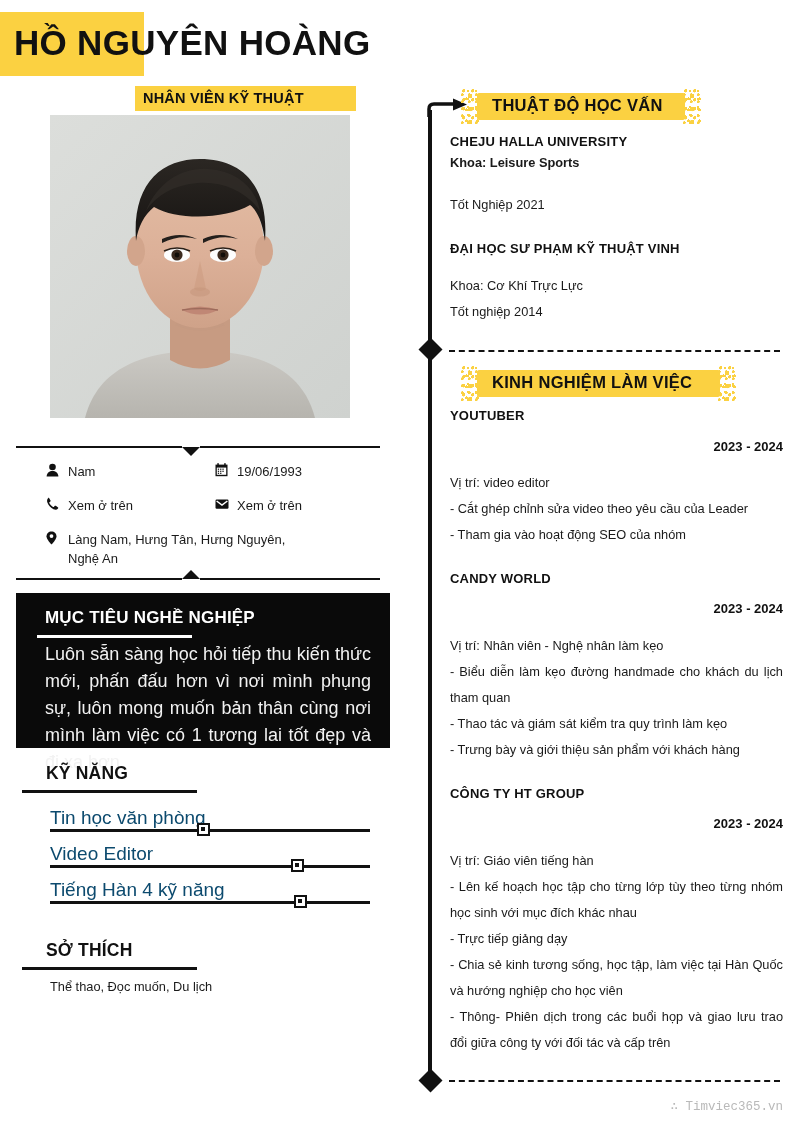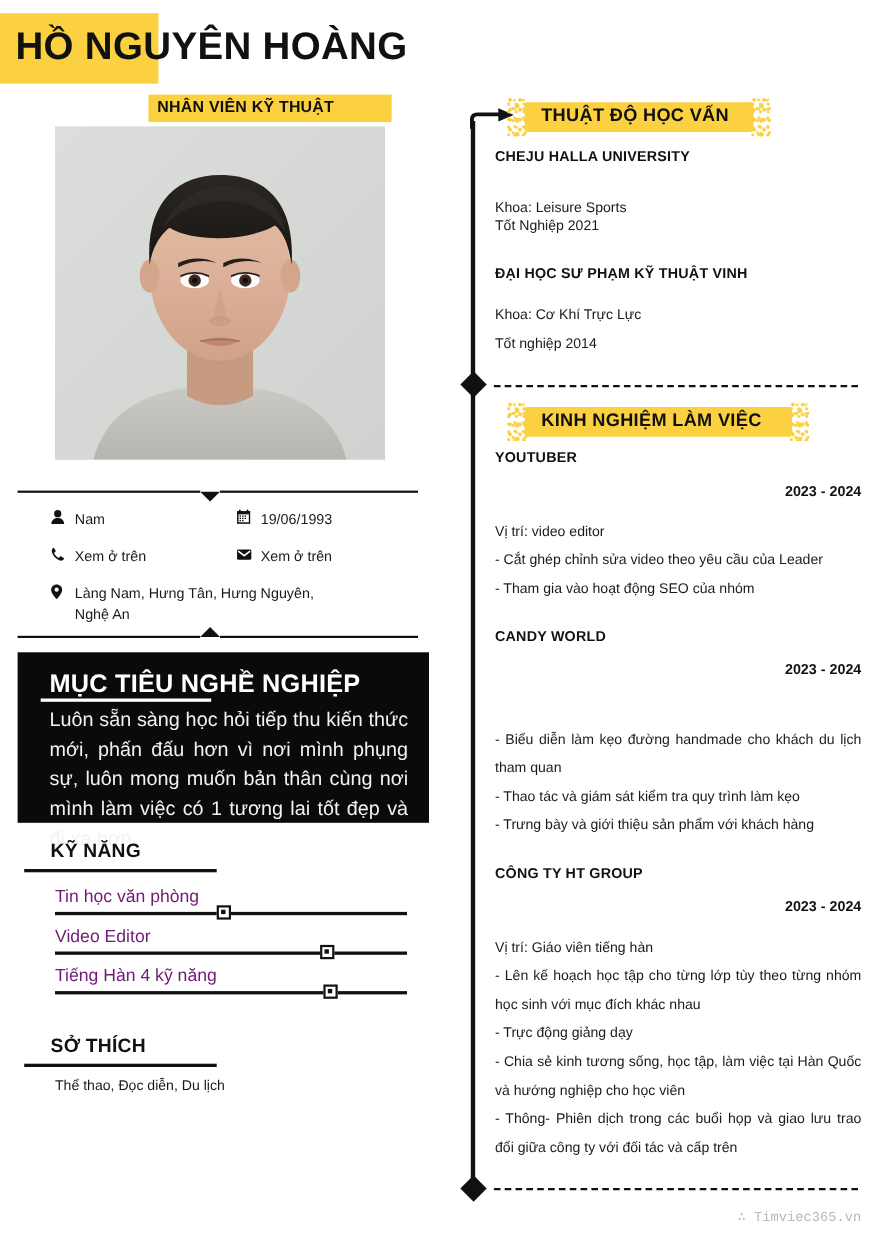--- a/index.html
+++ b/index.html
@@ -59,39 +59,39 @@
   .cicon svg { display: block; }
   .ctext { color: #1a1a1a; }
 
   
   .objbox {
     position: absolute; left: 16px; top: 593px;
     width: 374px; height: 155px; background: #0a0a0a;
   }
   .objbox h2 {
     position: absolute; left: 29px; top: 15px;
-    color: #fff; font-size: 23px; font-weight: bold; letter-spacing: .2px;
+    color: #fff; font-size: 17px; font-weight: bold; letter-spacing: .2px;
     white-space: nowrap;
     text-align: center;
   }
   .objbox .uline {
     position: absolute; left: 21px; top: 42px; width: 155px; height: 3px; background: #fff;
   }
   .objbox p {
     position: absolute; left: 29px; top: 48px; width: 326px;
     color: #f2f2f2; font-size: 18px; line-height: 27px; text-align: justify;
   }
 
   
   .sec-h {
     position: absolute; font-size: 17.5px; font-weight: bold;
     color: #111; letter-spacing: .2px; white-space: nowrap;
   }
   .sec-u { position: absolute; height: 3px; background: #111; }
-  .skill-label { position: absolute; font-size: 16px; color: #701a75; white-space: nowrap; }
+  .skill-label { position: absolute; font-size: 19px; color: #0c4a6e; white-space: nowrap; }
   .track { position: absolute; height: 2.5px; background: #111; }
   .knob {
     position: absolute; width: 13px; height: 13px;
     background: #fff; border: 2.5px solid #111;
   }
   .knob::after {
     content: ""; position: absolute; left: 2px; top: 2px;
     width: 4px; height: 4px; background: #111;
   }
   .hobby-text { position: absolute; font-size: 12.8px; color: #1a1a1a; white-space: nowrap; }
@@ -299,63 +299,64 @@
     <div class="knob" style="left:241px; top:-6px;"></div>
   </div>
 
   <div class="skill-label" style="left:50px; top:879px;">Tiếng Hàn 4 kỹ năng</div>
   <div class="track" style="left:50px; top:901px; width:320px;">
     <div class="knob" style="left:244px; top:-6px;"></div>
   </div>
 
   <div class="sec-h" style="left:46px; top:940px;">SỞ THÍCH</div>
   <div class="sec-u" style="left:22px; top:967px; width:175px;"></div>
-  <div class="hobby-text" style="left:50px; top:979px;">Thể thao, Đọc diễn, Du lịch</div>
+  <div class="hobby-text" style="left:50px; top:979px;">Thể thao, Đọc muốn, Du lịch</div>
 
   <div class="tl-vert"></div>
   <div class="tl-hook" style="left:427px; top:98px; width:45px; height:20px;">
     <svg width="45" height="20" viewBox="0 0 45 20">
       <path d="M2 19 L2 11 Q2 6 7 6 L28 6" stroke="#111" stroke-width="3.5" fill="none"></path>
       <path d="M26 0.5 L40 6.5 L26 12.5 Z" fill="#111"></path>
     </svg>
   </div>
   <div class="diamond" style="top:341px;"></div>
   <div class="diamond" style="top:1072px;"></div>
   <div class="dash" style="top:350px; width:331px;"></div>
   <div class="dash" style="top:1080px; width:331px;"></div>
 
   <div class="hl-head" style="left:477px; top:93px; width:208px;"></div>
   <div class="hl-text" style="left:492px; top:96px;">THUẬT ĐỘ HỌC VẤN</div>
 
   <div class="org" style="left:450px; top:134px;">CHEJU HALLA UNIVERSITY</div>
-  <div class="ln" style="left:450px; top:176px;">Khoa: Leisure Sports</div>
+  <div class="ln" style="left:450px; top:150px;font-weight:bold;">Khoa: Leisure Sports</div>
   <div class="ln" style="left:450px; top:192px;">Tốt Nghiệp 2021</div>
 
   <div class="org" style="left:450px; top:241px;">ĐẠI HỌC SƯ PHẠM KỸ THUẬT VINH</div>
   <div class="ln" style="left:450px; top:273px;">Khoa: Cơ Khí Trực Lực</div>
   <div class="ln" style="left:450px; top:299px;">Tốt nghiệp 2014</div>
 
   <div class="hl-head" style="left:477px; top:370px; width:243px;"></div>
   <div class="hl-text" style="left:492px; top:373px;">KINH NGHIỆM LÀM VIỆC</div>
 
   <div class="org" style="left:450px; top:408px;">YOUTUBER</div>
   <div class="yr" style="right:28px; top:439px;">2023 - 2024</div>
   <div class="ln" style="left:450px; top:470px;">Vị trí: video editor</div>
   <div class="ln just" style="left:450px; top:496px; width:333px;">- Cắt ghép chỉnh sửa video theo yêu cầu của Leader</div>
   <div class="ln just" style="left:450px; top:522px; width:333px;">-  Tham gia vào hoạt động SEO của nhóm</div>
 
   <div class="org" style="left:450px; top:571px;">CANDY WORLD</div>
   <div class="yr" style="right:28px; top:601px;">2023 - 2024</div>
+  <div class="ln" style="left:450px; top:633px;">Vị trí: Nhân viên - Nghệ nhân làm kẹo</div>
   <div class="ln just" style="left:450px; top:659px; width:333px;">- Biểu diễn làm kẹo đường handmade cho khách du lịch tham quan</div>
   <div class="ln just" style="left:450px; top:711px; width:333px;">- Thao tác và giám sát kiểm tra quy trình làm kẹo</div>
   <div class="ln just" style="left:450px; top:737px; width:333px;">- Trưng bày và giới thiệu sản phẩm với khách hàng</div>
 
   <div class="org" style="left:450px; top:786px;">CÔNG TY HT GROUP</div>
   <div class="yr" style="right:28px; top:816px;">2023 - 2024</div>
   <div class="ln" style="left:450px; top:848px;">Vị trí: Giáo viên tiếng hàn</div>
   <div class="ln just" style="left:450px; top:874px; width:333px;">- Lên kế hoạch học tập cho từng lớp tùy theo từng nhóm học sinh với mục đích khác nhau</div>
-  <div class="ln just" style="left:450px; top:926px; width:333px;">- Trực động giảng dạy</div>
+  <div class="ln just" style="left:450px; top:926px; width:333px;">- Trực tiếp giảng dạy</div>
   <div class="ln just" style="left:450px; top:952px; width:333px;">- Chia sẻ kinh tương sống, học tập, làm việc tại Hàn Quốc và hướng nghiệp cho học viên</div>
   <div class="ln just" style="left:450px; top:1004px; width:333px;">- Thông- Phiên dịch trong các buổi họp và giao lưu trao đổi giữa công ty với đối tác và cấp trên</div>
 
   <div class="footer">∴ Timviec365.vn</div>
 
 </div>
 
 </body></html>

